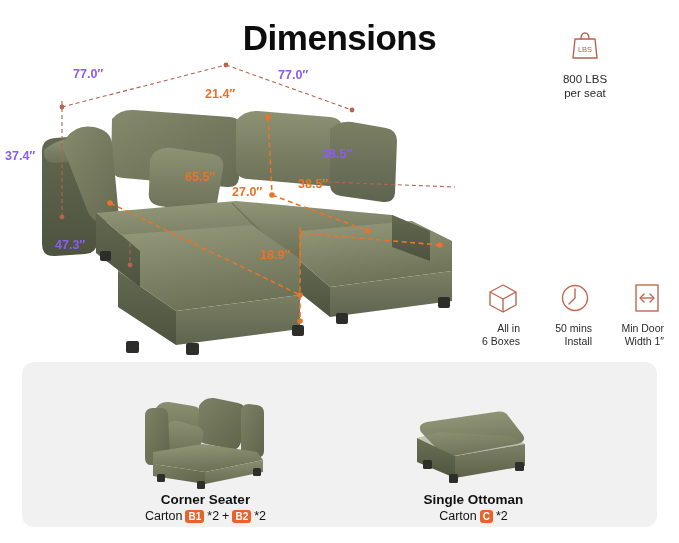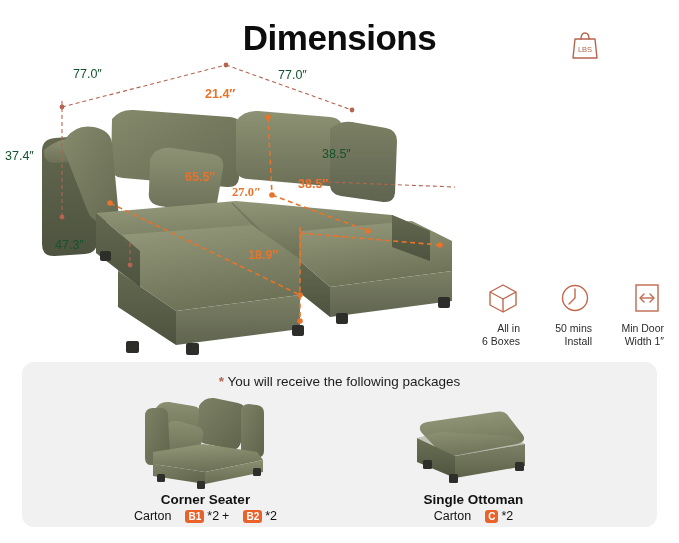--- a/index.html
+++ b/index.html
@@ -23,21 +23,21 @@
   .hero { position: absolute; left: 0; top: 55px; width: 560px; height: 300px; }
   .hero svg { position: absolute; left: 0; top: 0; }
 
   
   .dim {
     position: absolute;
     font-size: 12.5px;
     white-space: nowrap;
     font-family: "Liberation Sans", sans-serif;
   }
-  .dim.outer { color: #14532d; font-weight: 400; }
+  .dim.outer { color: #8b5cf6; font-weight: 700; }
   .dim.inner { color: #e8732a; font-weight: 700; }
 
   
   .weight-box {
     position: absolute; left: 540px; top: 28px; width: 90px;
     text-align: center;
   }
   .weight-box .cap {
     margin-top: 6px; font-size: 11.5px; line-height: 14px; color: #2b2b2b;
   }
@@ -75,21 +75,21 @@
   }
   .pkg .carton {
     font-size: 12.5px; color: #121212; margin-top: 2px;
     display: flex; align-items: center; justify-content: center; gap: 3px;
   }
   .badge {
     display: inline-block;
     background: #e8622a; color: #fff;
     font-size: 10px; font-weight: 700;
     border-radius: 3px; padding: 1px 3px 1px 3px;
-    line-height: 11px; vertical-align: middle; margin-left: 11px;
+    line-height: 11px; vertical-align: middle;
   }
 </style>
 </head>
 <body>
 
 <div id="root">
 
   <div class="title">Dimensions</div>
 
   <div class="hero">
@@ -202,32 +202,36 @@
       </g>
     </svg>
 
     <div class="dim outer" style="left:73px;  top:12px;">77.0″</div>
     <div class="dim outer" style="left:278px; top:13px;">77.0″</div>
     <div class="dim outer" style="left:5px;   top:94px;">37.4″</div>
     <div class="dim outer" style="left:55px;  top:183px;">47.3″</div>
     <div class="dim outer" style="left:322px; top:92px;">38.5″</div>
 
     <div class="dim inner" style="left:205px; top:32px;">21.4″</div>
-    <div class="dim inner" style="left:232px; top:130px;font-family:Liberation Serif, serif;">27.0″</div>
+    <div class="dim inner" style="left:232px; top:130px;">27.0″</div>
     <div class="dim inner" style="left:185px; top:115px;">65.5″</div>
     <div class="dim inner" style="left:298px; top:122px;">38.5″</div>
-    <div class="dim inner" style="left:248px; top:193px;text-align:right;">18.9″</div>
+    <div class="dim inner" style="left:260px; top:193px;text-align:right;">18.9″</div>
   </div>
 
   <div class="weight-box">
     <svg width="34" height="34" viewBox="0 0 34 34">
       <path d="M7 11 L27 11 L29 30 L5 30 Z" fill="none" stroke="#b5644f" stroke-width="1.4" stroke-linejoin="round"></path>
       <path d="M13 11 q0 -6 4 -6 q4 0 4 6" fill="none" stroke="#b5644f" stroke-width="1.4" stroke-linecap="round"></path>
       <text x="17" y="24" font-family="Liberation Sans, sans-serif" font-size="7.5" fill="#b5644f" text-anchor="middle">LBS</text>
     </svg>
+    <div class="cap">
+      <div>800 LBS</div>
+      <div>per seat</div>
+    </div>
   </div>
 
   <div class="features">
 
     <div class="feature">
       <svg width="34" height="32" viewBox="0 0 34 32">
         <path d="M17 3 L30 10 L30 23 L17 30 L4 23 L4 10 Z" fill="none" stroke="#c1694f" stroke-width="1.4" stroke-linejoin="round"></path>
         <path d="M4 10 L17 17 L30 10" fill="none" stroke="#c1694f" stroke-width="1.4" stroke-linejoin="round"></path>
         <path d="M17 17 L17 30" fill="none" stroke="#c1694f" stroke-width="1.4"></path>
       </svg>
@@ -256,24 +260,20 @@
         <path d="M24 16 L20 12 M24 16 L20 20" stroke="#c1694f" stroke-width="1.4" fill="none" stroke-linecap="round"></path>
       </svg>
       <div class="cap">
         <div>Min Door</div>
         <div>Width 1″</div>
       </div>
     </div>
   </div>
 
   <div class="panel">
-    <div class="panel-title">
-      <span class="star">*</span>
-      <span>You will receive the following packages</span>
-    </div>
 
     <div class="packages">
 
       <div class="pkg">
         <div class="art">
           <svg width="150" height="96" viewBox="0 0 150 96">
             <defs>
               <linearGradient id="pA" x1="0" y1="0" x2="0" y2="1">
                 <stop offset="0%" stop-color="#8a8f70"></stop>
                   <stop offset="100%" stop-color="#676c53"></stop>

